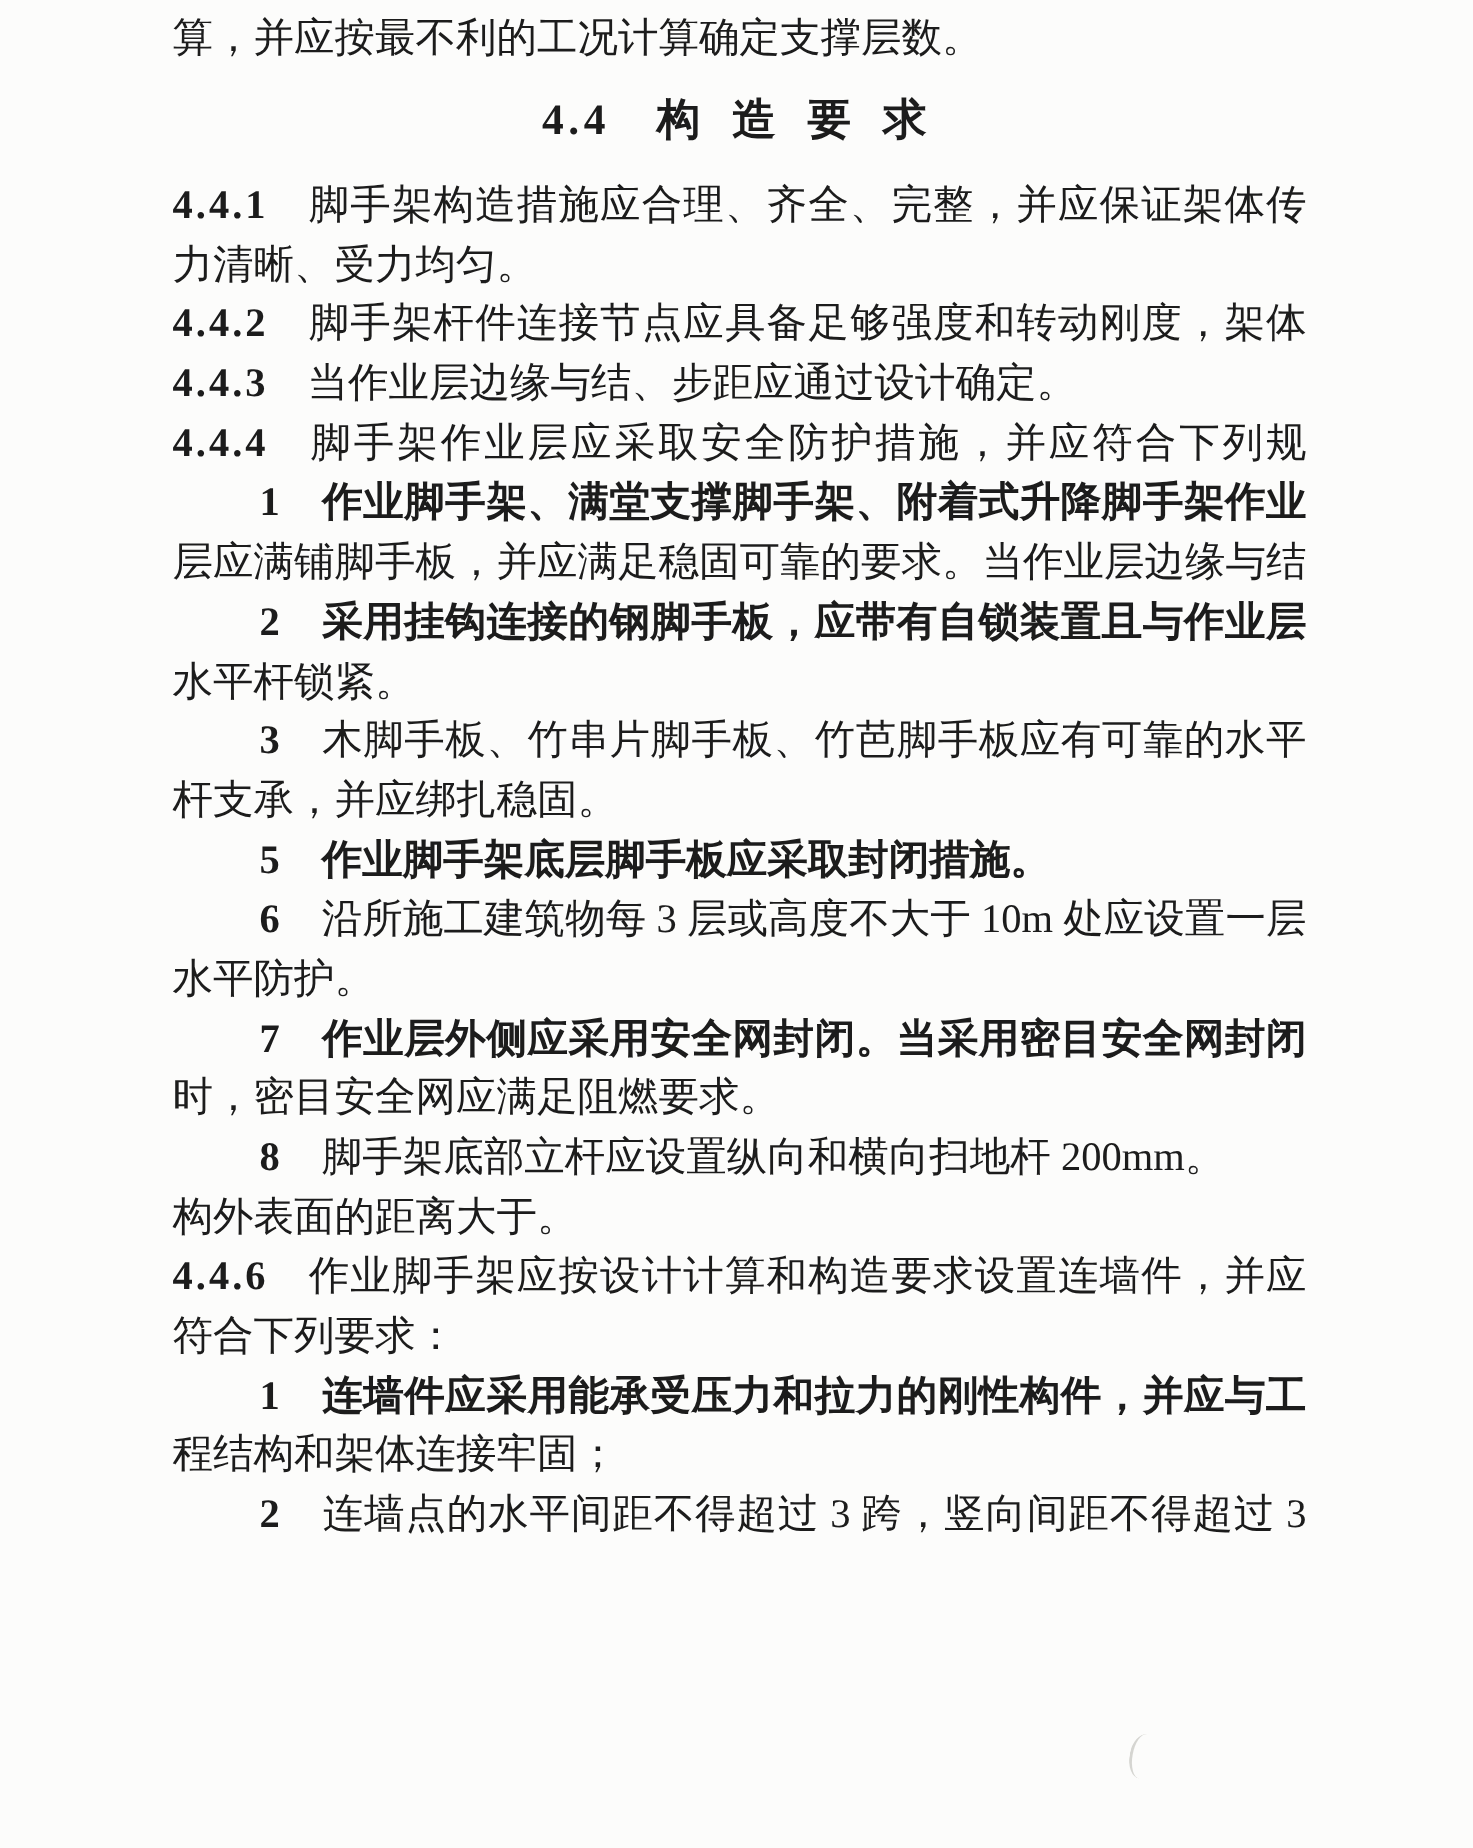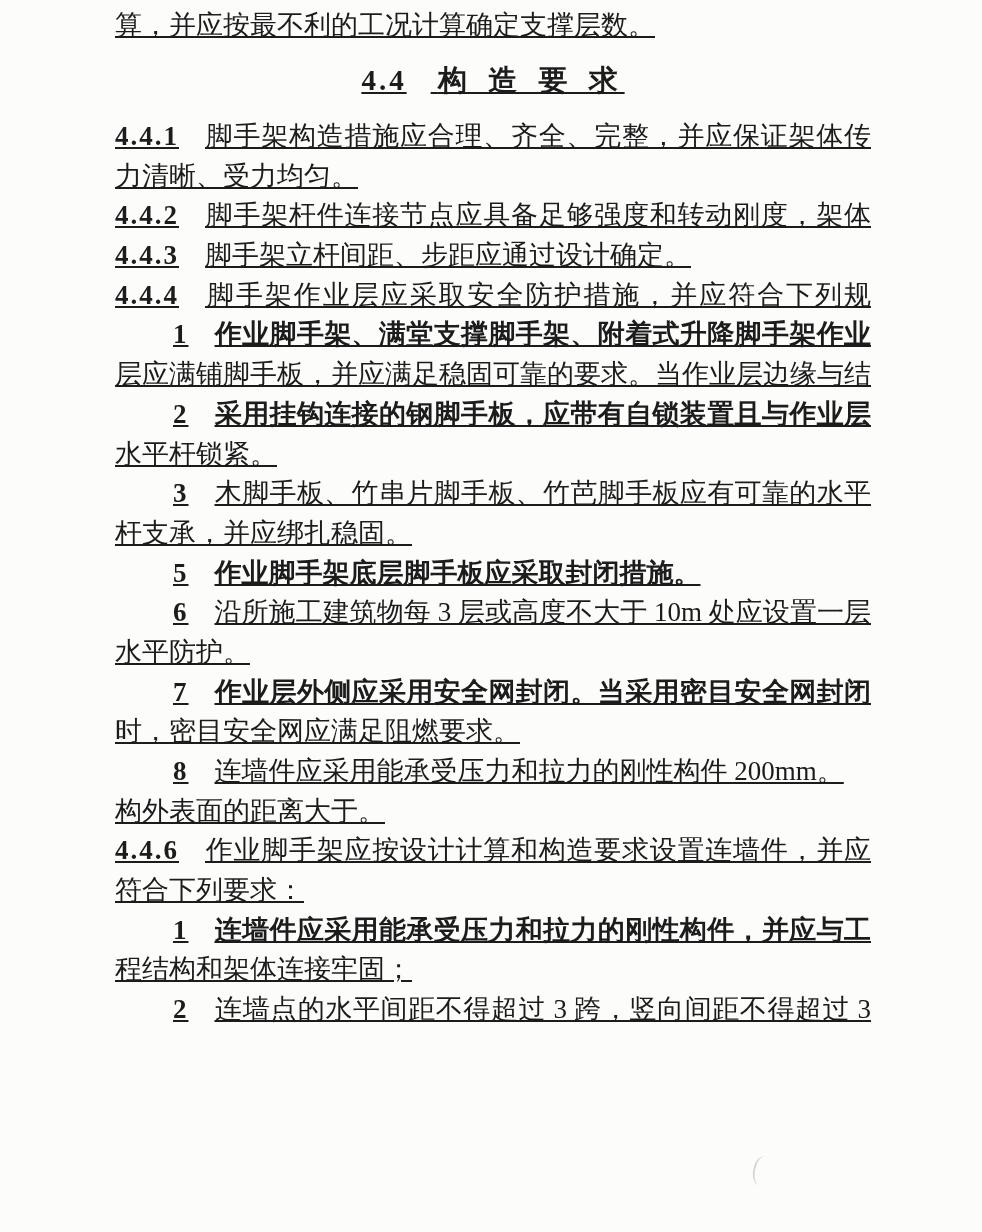--- a/index.html
+++ b/index.html
@@ -8,21 +8,20 @@
     background: #fcfcfb;
     font-family: "Liberation Serif", "DejaVu Serif", serif;
     color: #1c1c1c;
     position: relative;
     overflow: hidden;
   }
   .page {
     position: absolute; inset: 0;
     padding: 5px 111px 16px 115px;
     box-sizing: border-box;
-    text-decoration: underline;
   }
   .intro {
     font-size: 27px; line-height: 40px; height: 40px;
     margin: 0; text-align: left; overflow: hidden;
   }
   .heading {
     font-size: 29px; line-height: 44px; height: 44px;
     font-weight: bold; text-align: center;
     margin: 13px 0 0 0; overflow: hidden;
   }
@@ -55,34 +54,34 @@
 
   <h1 class="heading">
     <span class="hnum">4.4</span>
     <span class="htitle">构 造 要 求</span>
   </h1>
 
   <div class="body-lines">
       <div class="line"><span class="num">4.4.1</span><span class="txt">脚手架构造措施应合理、齐全、完整，并应保证架体传</span></div>
       <div class="line left"><span class="txt">力清晰、受力均匀。</span></div>
       <div class="line"><span class="num">4.4.2</span><span class="txt">脚手架杆件连接节点应具备足够强度和转动刚度，架体</span></div>
-      <div class="line left"><span class="num">4.4.3</span><span class="txt">脚手架立杆间距、步距应通过设计确定。</span></div>
+      <div class="line left"><span class="num">4.4.3</span><span class="txt">当作业层边缘与结、步距应通过设计确定。</span></div>
       <div class="line"><span class="num">4.4.4</span><span class="txt">脚手架作业层应采取安全防护措施，并应符合下列规定：</span></div>
       <div class="line ind b"><span class="num">1</span><span class="txt">作业脚手架、满堂支撑脚手架、附着式升降脚手架作业</span></div>
       <div class="line"><span class="txt">层应满铺脚手板，并应满足稳固可靠的要求。当作业层边缘与结</span></div>
       <div class="line ind b"><span class="num">2</span><span class="txt">采用挂钩连接的钢脚手板，应带有自锁装置且与作业层</span></div>
       <div class="line left"><span class="txt">水平杆锁紧。</span></div>
       <div class="line ind"><span class="num">3</span><span class="txt">木脚手板、竹串片脚手板、竹芭脚手板应有可靠的水平</span></div>
       <div class="line left"><span class="txt">杆支承，并应绑扎稳固。</span></div>
       <div class="line ind b left"><span class="num">5</span><span class="txt">作业脚手架底层脚手板应采取封闭措施。</span></div>
       <div class="line ind"><span class="num">6</span><span class="txt">沿所施工建筑物每 3 层或高度不大于 10m 处应设置一层</span></div>
       <div class="line left"><span class="txt">水平防护。</span></div>
       <div class="line ind b"><span class="num">7</span><span class="txt">作业层外侧应采用安全网封闭。当采用密目安全网封闭</span></div>
       <div class="line left"><span class="txt">时，密目安全网应满足阻燃要求。</span></div>
-      <div class="line ind left"><span class="num">8</span><span class="txt">连墙件应采用能承受压力和拉力的刚性构件 200mm。</span></div>
+      <div class="line ind left"><span class="num">8</span><span class="txt">脚手架底部立杆应设置纵向和横向扫地杆 200mm。</span></div>
       <div class="line left"><span class="txt">构外表面的距离大于。</span></div>
       <div class="line"><span class="num">4.4.6</span><span class="txt">作业脚手架应按设计计算和构造要求设置连墙件，并应</span></div>
       <div class="line left"><span class="txt">符合下列要求：</span></div>
       <div class="line ind b"><span class="num">1</span><span class="txt">连墙件应采用能承受压力和拉力的刚性构件，并应与工</span></div>
       <div class="line left"><span class="txt">程结构和架体连接牢固；</span></div>
       <div class="line ind"><span class="num">2</span><span class="txt">连墙点的水平间距不得超过 3 跨，竖向间距不得超过 3</span></div>
     </div>
 
   <div class="scan-artifact"></div>
 </div>

